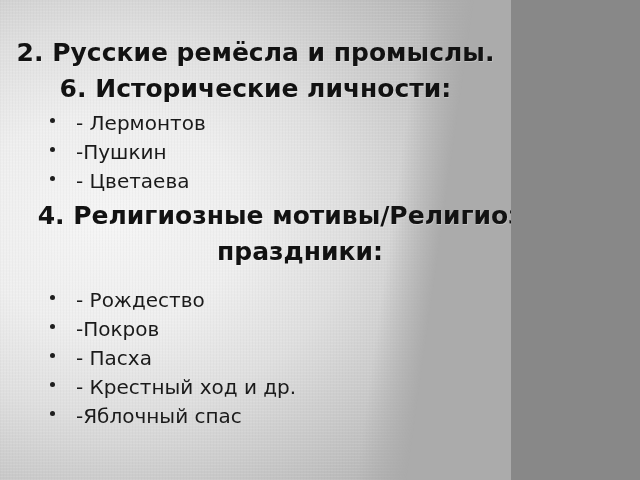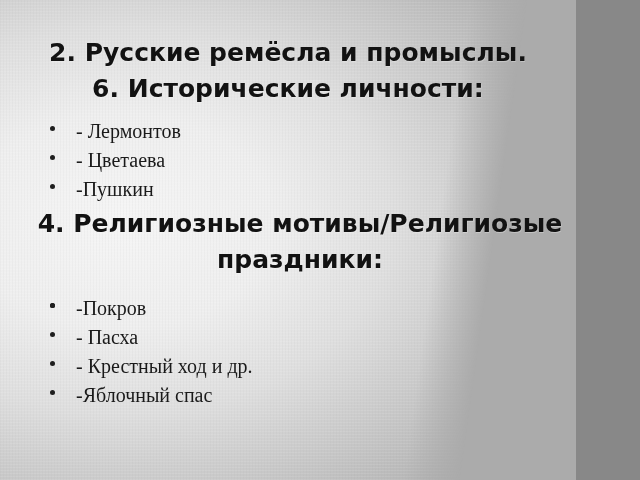--- a/index.html
+++ b/index.html
@@ -2,21 +2,21 @@
 <html lang="ru"><head>
 <meta charset="utf-8">
 <style>
   html, body {
     margin: 0;
     padding: 0;
     background: #888;
   }
   .slide {
     position: relative;
-    width: 576px;
+    width: 511px;
     height: 480px;
     overflow: hidden;
     background: #ababab;
     font-family: "DejaVu Sans", "Liberation Sans", sans-serif;
   }
   
   .bg-sheen {
     position: absolute;
     inset: 0;
     background: radial-gradient(95% 80% at 21% 46%,
@@ -52,23 +52,22 @@
     text-align: center;
     color: #121212;
     text-shadow: 0.5px 1px 0 rgba(255,255,255,0.28);
   }
   .heading.wrap {
     width: 600px;
     margin: 2px auto 16px auto;
   }
   ul.list {
     list-style: none;
-    margin: 10px 0 0 0;
+    margin: 2px 0 0 0;
     padding: 0;
-    font-family: Liberation Serif, serif;
   }
   ul.list li {
     position: relative;
     padding-left: 76px;
     font-size: 20px;
     line-height: 29px;
     color: #1a1a1a;
   }
   .dot {
     position: absolute;
@@ -94,33 +93,34 @@
 
     <div class="heading">6. Исторические личности:</div>
 
     <ul class="list">
       <li>
         <span class="dot"></span>
         <span>- Лермонтов</span>
       </li>
       <li>
         <span class="dot"></span>
-        <span>- Цветаева</span>
+        <span>-Пушкин</span>
       </li>
       <li>
         <span class="dot"></span>
-        <span>-Пушкин</span>
+        <span>- Цветаева</span>
       </li>
     </ul>
 
     <div class="heading wrap">4. Религиозные мотивы/Религиозые праздники:</div>
 
     <ul class="list">
       <li>
         <span class="dot"></span>
+        <span>- Рождество</span>
       </li>
       <li>
         <span class="dot"></span>
         <span>-Покров</span>
       </li>
       <li>
         <span class="dot"></span>
         <span>- Пасха</span>
       </li>
       <li>

